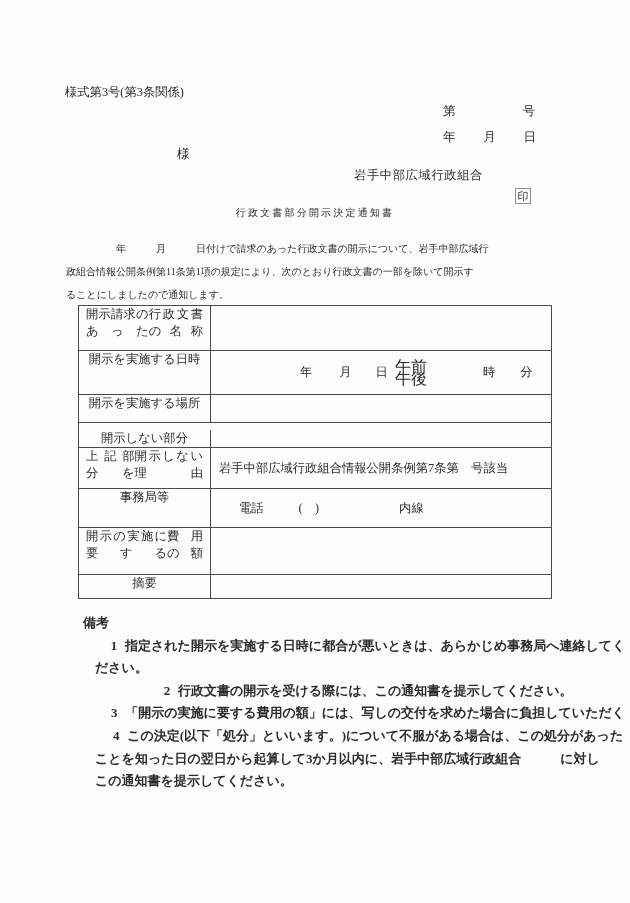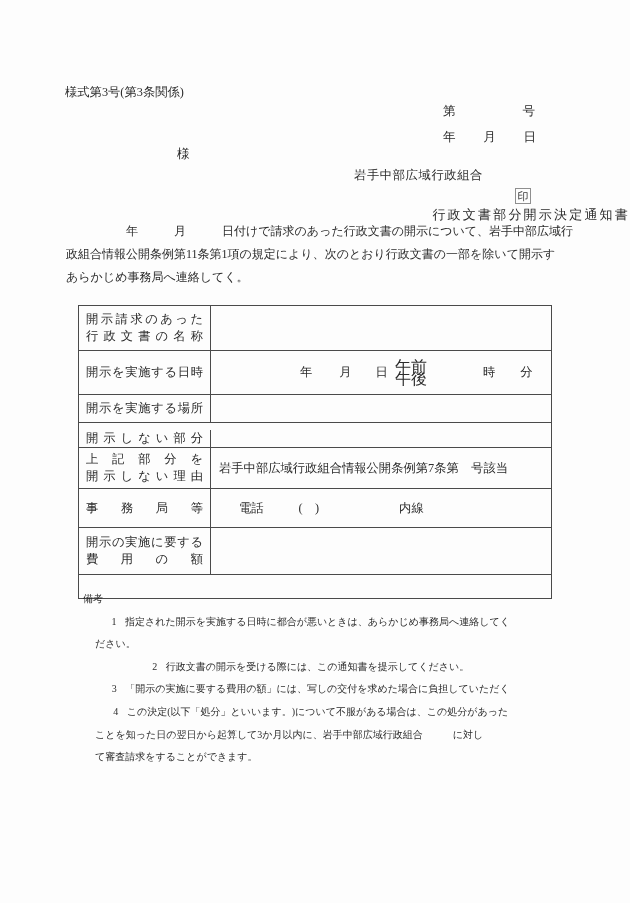--- a/index.html
+++ b/index.html
@@ -27,54 +27,54 @@
   }
   .addressee { left: 177px; top: 146px; font-size: 12.8px; }
   .issuer { left: 354px; top: 167px; font-size: 12.3px; letter-spacing: 0.6px; }
   .seal {
     left: 515px; top: 188px; width: 16px; height: 16px;
     border: 1px solid #8f8f8f; font-size: 11px; line-height: 14px;
     text-align: center; color: #3a3a3a;
   }
   .doc-title {
     left: 0; right: 0; top: 206px;
-    text-align: right; font-size: 13px; letter-spacing: 2.2px;
-  }
-
-  .body-para { left: 66px; top: 220px; font-size: 12px; line-height: 23.2px; }
+    text-align: center; font-size: 10px; letter-spacing: 2.2px;
+  }
+
+  .body-para { left: 66px; top: 237px; font-size: 10px; line-height: 23.2px; }
   .body-line { white-space: pre; }
 
   .detail-table {
     left: 78px; top: 305px; width: 474px;
     border: 1px solid #4a4a4a; border-bottom: none;
     font-size: 12.3px;
   }
   .trow { display: flex; border-bottom: 1px solid #4a4a4a; }
   .r0 { height: 45px; } .r1 { height: 44px; } .r2 { height: 28px; }
   .r3 { height: 25px; align-items: flex-end; } .r4 { height: 41px; } .r5 { height: 47px; }
   .r6 { height: 39px; } .r7 { height: 24px; }
   .tlabel {
     width: 132px; flex: none; border-right: 1px solid #4a4a4a;
-    display: flex; flex-direction: column; justify-content: center;
+    display: flex; flex-direction: row; justify-content: center;
     padding: 0 7px;
   }
   .jline { text-align: justify; text-align-last: justify; line-height: 17px; }
   .tvalue { flex: 1; display: flex; align-items: center; }
   .v-reason { padding-left: 8px; }
   .sp-year { margin-left: 89px; }
   .sp-month { margin-left: 27px; }
   .sp-day { margin-left: 24px; }
   .ampm { margin-left: 7px; font-size: 16px; line-height: 11.5px; }
   .sp-hour { margin-left: 56px; }
   .sp-min { margin-left: 25px; }
   .sp-tel { margin-left: 28px; }
   .sp-paren { margin-left: 35px; white-space: pre; }
   .sp-ext { margin-left: 80px; }
 
-  .remarks { left: 66px; top: 588px; font-size: 10px; line-height: 22.6px; }
+  .remarks { left: 66px; top: 612px; font-size: 13px; line-height: 22.6px; font-weight: bold; }
   .rhead { margin-left: 17px; }
   .rline { white-space: pre; }
   .rline.first { margin-left: 37px; text-align: center; }
   .rline.cont { margin-left: 29px; }
   .rnum { display: inline-block; width: 22px; }
 </style>
 </head>
 <body>
 
 <div class="page">
@@ -96,21 +96,21 @@
 
   <div class="abs issuer">岩手中部広域行政組合</div>
 
   <div class="abs seal">印</div>
 
   <div class="abs doc-title">行政文書部分開示決定通知書</div>
 
   <div class="abs body-para">
     <div class="body-line">　　　　　年　　　月　　　日付けで請求のあった行政文書の開示について、岩手中部広域行</div>
     <div class="body-line">政組合情報公開条例第11条第1項の規定により、次のとおり行政文書の一部を除いて開示す</div>
-    <div class="body-line">あらかじめ事務局へ連絡してく。</div>
+    <div class="body-line">ることにしましたので通知します。</div>
   </div>
 
   <div class="abs detail-table">
 
     <div class="trow r0">
       <div class="tlabel">
         <div class="jline">開示請求のあった</div>
         <div class="jline">行政文書の名称</div>
       </div>
       <div class="tvalue"></div>
@@ -168,20 +168,23 @@
 
     <div class="trow r5">
       <div class="tlabel">
         <div class="jline">開示の実施に要する</div>
         <div class="jline">費用の額</div>
       </div>
       <div class="tvalue"></div>
     </div>
 
     <div class="trow r7">
+      <div class="tlabel">
+        <div class="jline">摘要</div>
+      </div>
       <div class="tvalue"></div>
     </div>
 
   </div>
 
   <div class="abs remarks">
     <div class="rhead">備考</div>
 
     <div>
       <div class="rline first"><span class="rnum">1</span><span>指定された開示を実施する日時に都合が悪いときは、あらかじめ事務局へ連絡してく</span></div>
@@ -192,17 +195,17 @@
       <div class="rline first"><span class="rnum">2</span><span>行政文書の開示を受ける際には、この通知書を提示してください。</span></div>
     </div>
 
     <div>
       <div class="rline first"><span class="rnum">3</span><span>「開示の実施に要する費用の額」には、写しの交付を求めた場合に負担していただく</span></div>
     </div>
 
     <div>
       <div class="rline first"><span class="rnum">4</span><span>この決定(以下「処分」といいます。)について不服がある場合は、この処分があった</span></div>
       <div class="rline cont">ことを知った日の翌日から起算して3か月以内に、岩手中部広域行政組合　　　に対し</div>
-      <div class="rline cont">て審査請求をすることができます。</div>
+      <div class="rline cont">この通知書を提示してください。</div>
     </div>
   </div>
 
 </div>
 
 </body></html>

